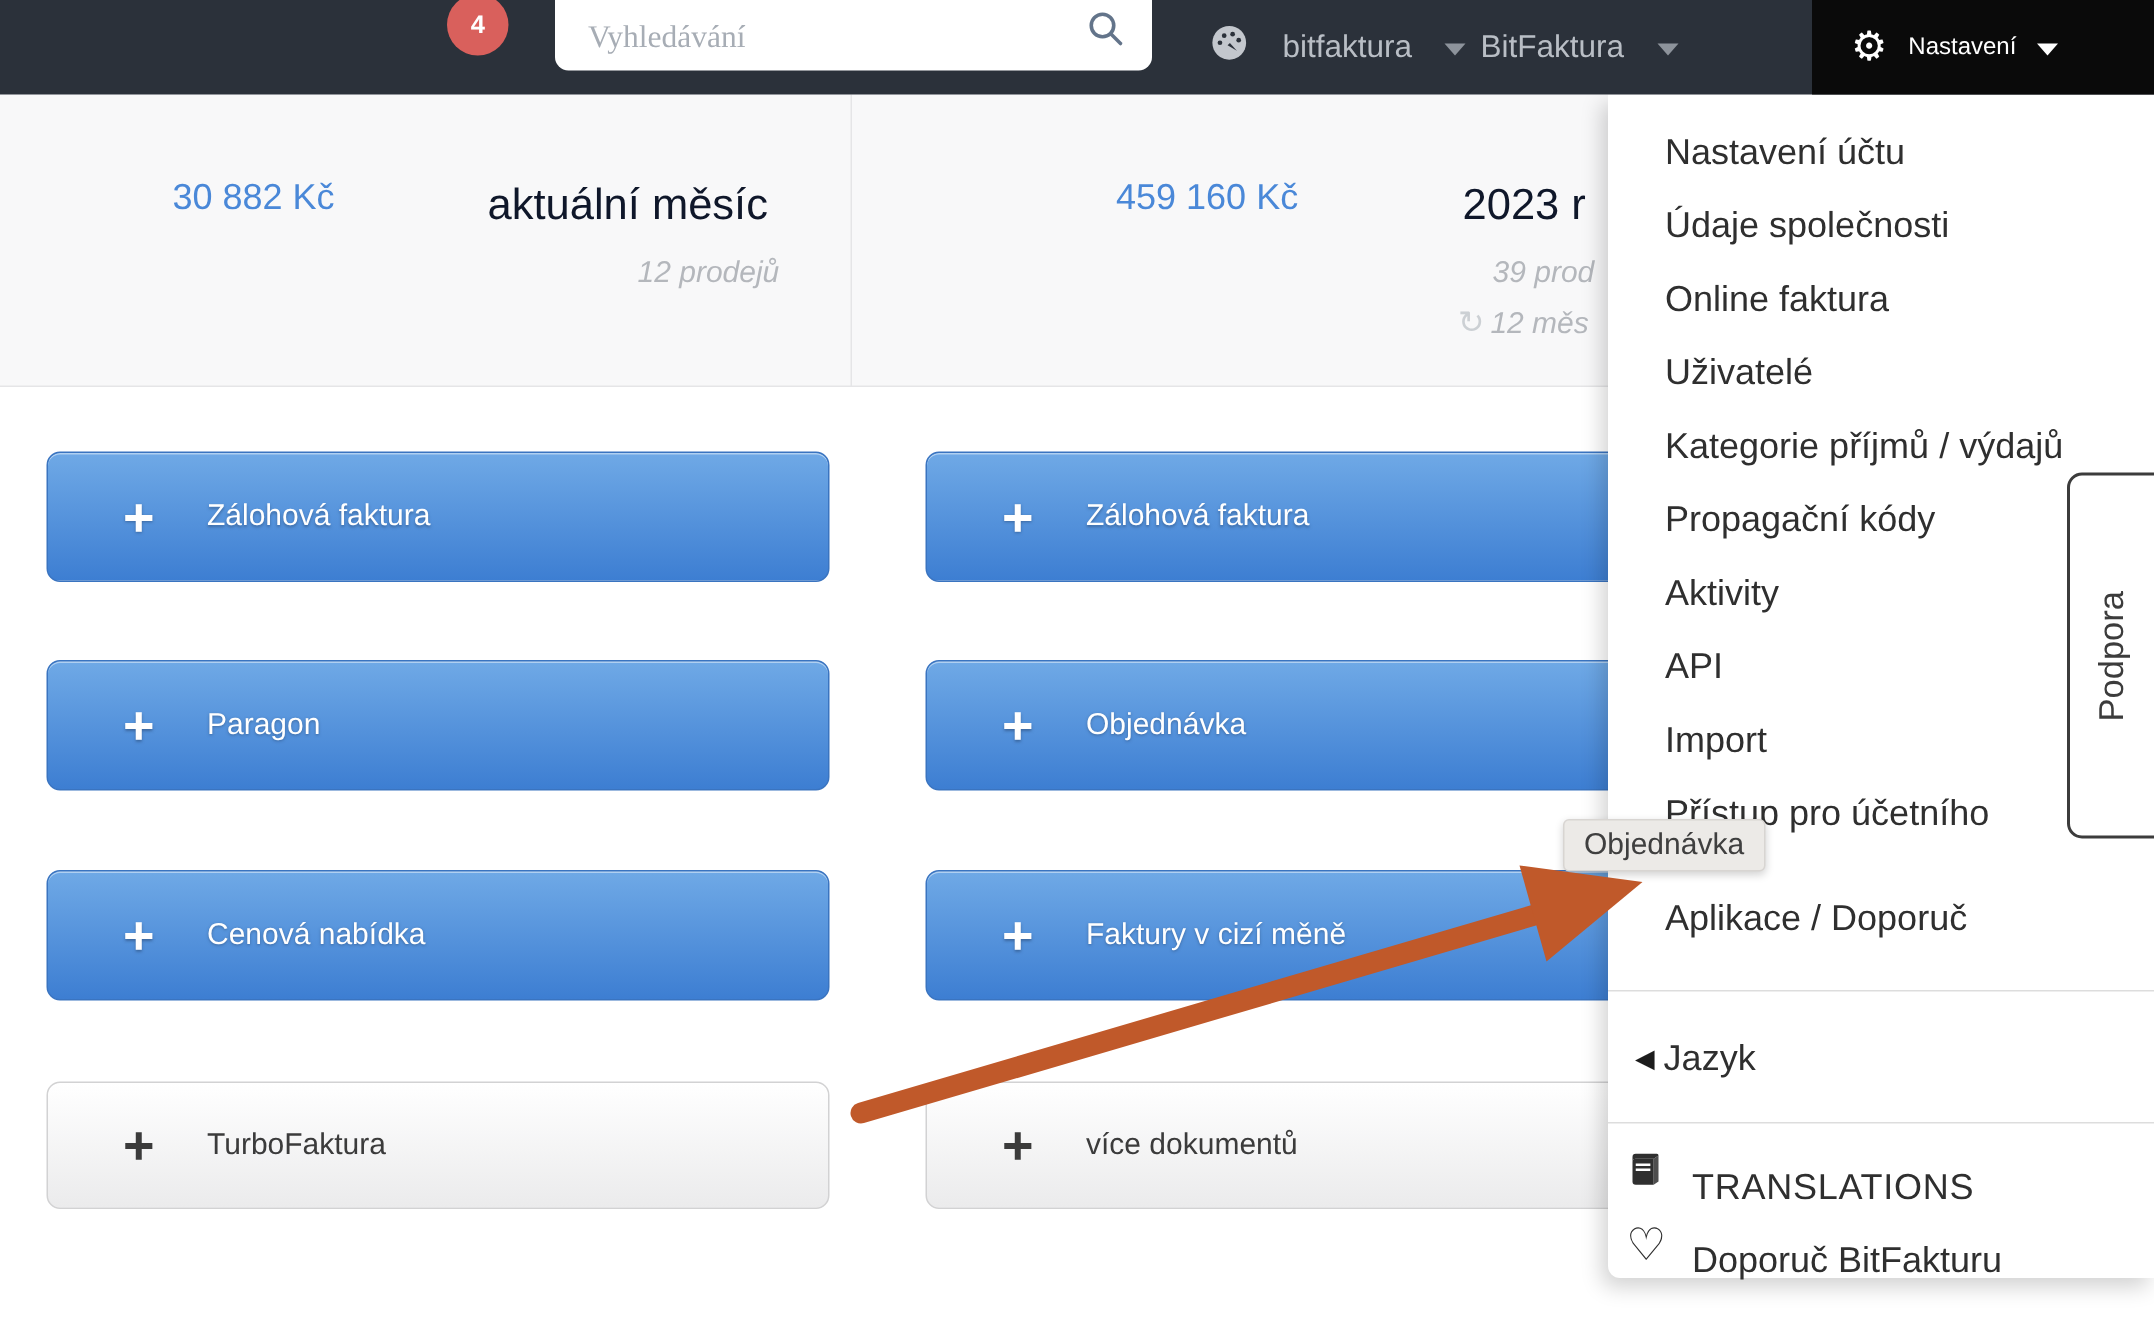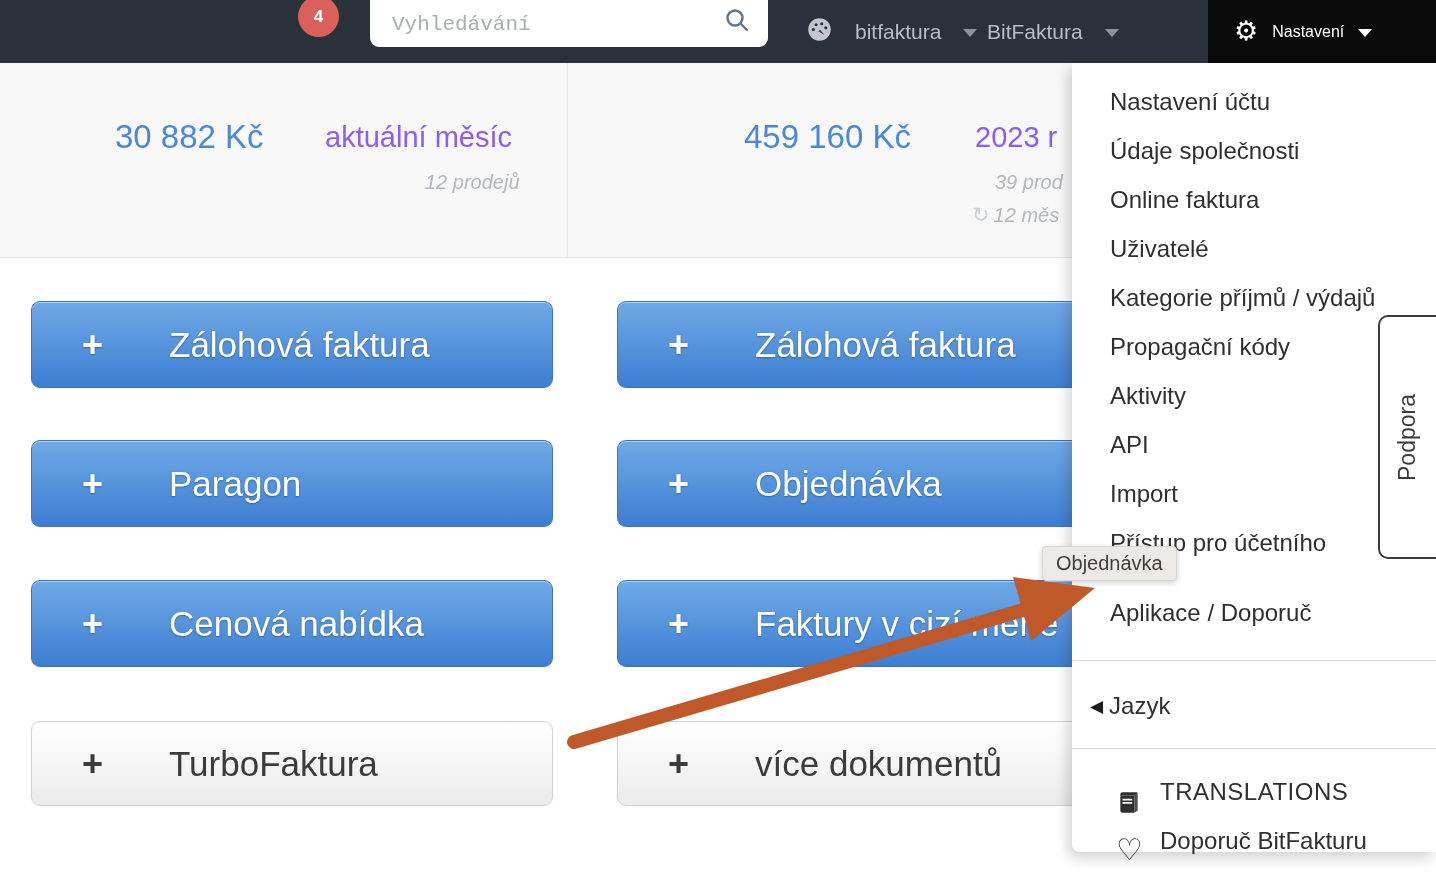--- a/index.html
+++ b/index.html
@@ -13,69 +13,69 @@
   .nav-active { position:absolute; right:0; top:0; width:228px; height:63px;
     background:#0a0a0a; display:flex; align-items:center; gap:14px; padding-left:26px;
     cursor:pointer; }
   .badge { position:absolute; left:298px; top:-4px; width:41px; height:41px;
     border-radius:50%; background:#d9605c; color:#fff; font-size:17px; font-weight:bold;
     display:flex; align-items:center; justify-content:center; }
   .search-wrap { position:absolute; left:370px; top:-9px; width:398px; height:56px;
     background:#fff; border-radius:9px; display:flex; align-items:flex-end; }
   .search-input { border:none; outline:none; background:transparent; width:330px;
     height:46px; margin-left:22px; font-size:21px; color:#1d4ed8;
-    font-family:Liberation Mono, monospace; }
+    font-family:Liberation Serif, serif; }
   .search-input::placeholder { color:#a7adb5; }
   .search-icon { position:absolute; right:18px; bottom:10px; }
   .nav-item { position:absolute; top:0; height:63px; display:flex; align-items:center;
     gap:22px; color:#b9bec5; font-size:21px; cursor:pointer; }
   .caret { width:0; height:0; border-left:7px solid transparent;
     border-right:7px solid transparent; border-top:8px solid #8d939b; margin-top:3px; }
   .nav-active .caret { border-top-color:#fff; }
   .gear { color:#fff; font-size:27px; line-height:1; }
   .nav-active .label { color:#fff; }
 
   
   .stats { position:absolute; left:0; top:63px; width:1436px; height:195px;
     background:#f8f8f9; border-bottom:1px solid #e5e5e7; z-index:1; }
   .stats-divider { position:absolute; left:567px; top:0; width:1px; height:195px;
     background:#e5e5e7; }
-  .stat-amount { position:absolute; font-size:33px; color:#4a88d8; white-space:nowrap; }
-  .stat-label { position:absolute; font-size:29px; color:#8b5cf6; white-space:nowrap; }
+  .stat-amount { position:absolute; font-size:24px; color:#4a88d8; white-space:nowrap; }
+  .stat-label { position:absolute; font-size:29px; color:#0f172a; white-space:nowrap; }
   .stat-sub { position:absolute; font-size:20px; font-style:italic; color:#b4b7bc;
     white-space:nowrap; }
   .refresh { font-style:normal; color:#ccd0d4; font-size:21px; margin-right:4px; }
 
   
   .doc-btn { position:absolute; width:522px; height:87px; border-radius:9px;
     display:flex; align-items:center; cursor:pointer; z-index:2; }
   .doc-btn.primary { background:linear-gradient(#6fa9e6,#3d7ed2);
     border:1px solid #3a74c0; box-shadow:inset 0 1px 0 rgba(255,255,255,.45); }
   .doc-btn.light { background:linear-gradient(#ffffff,#ebebec);
     border:1px solid #d2d2d3; }
   .doc-btn .plus { font-size:36px; font-weight:bold; margin-left:50px; width:40px;
     line-height:1; }
   .doc-btn.primary .plus, .doc-btn.primary .doc-label { color:#fff;
     text-shadow:0 1px 2px rgba(40,70,110,.55); }
   .doc-btn.light .plus, .doc-btn.light .doc-label { color:#3b3b3b; }
-  .doc-btn .doc-label { font-size:35px; margin-left:47px; white-space:nowrap; }
+  .doc-btn .doc-label { font-size:20px; margin-left:16px; white-space:nowrap; }
 
   
   .menu { position:absolute; left:1072px; top:63px; width:364px; height:789px;
     background:#fff; z-index:40; border-bottom-left-radius:8px;
     box-shadow:-4px 6px 14px rgba(0,0,0,.18); }
   .menu-sec1 { padding-top:14px; }
   .menu-item { height:49px; line-height:49px; padding-left:38px; font-size:24px;
     color:#2f2f2f; white-space:nowrap; cursor:pointer; }
   .menu-divider { height:0; border-top:1px solid #ddd; }
   .menu-sec2 { padding:20px 0 18px 0; }
   .menu-item.jazyk { padding-left:18px; }
   .jazyk-caret { font-size:17px; color:#1c1c1c; margin-right:6px; vertical-align:2px; }
   .menu-sec3 { padding:18px 0 12px 0; }
-  .menu-item.with-icon { display:flex; align-items:flex-end; padding-left:44px; }
+  .menu-item.with-icon { display:flex; align-items:flex-start; padding-left:12px; }
   .menu-ic { width:44px; display:flex; align-items:center; }
   .heart { font-size:30px; color:#2f2f2f; line-height:1; }
 
   
   .support-tab { position:absolute; left:1378px; top:315px; width:80px; height:244px;
     background:#fff; border:2px solid #3c3c3c; border-radius:10px; z-index:45;
     display:flex; align-items:center; justify-content:flex-start; cursor:pointer; }
   .support-tab span { writing-mode:vertical-rl; transform:rotate(180deg);
     font-size:23px; color:#3c3c3c; margin-left:14px; }
 

